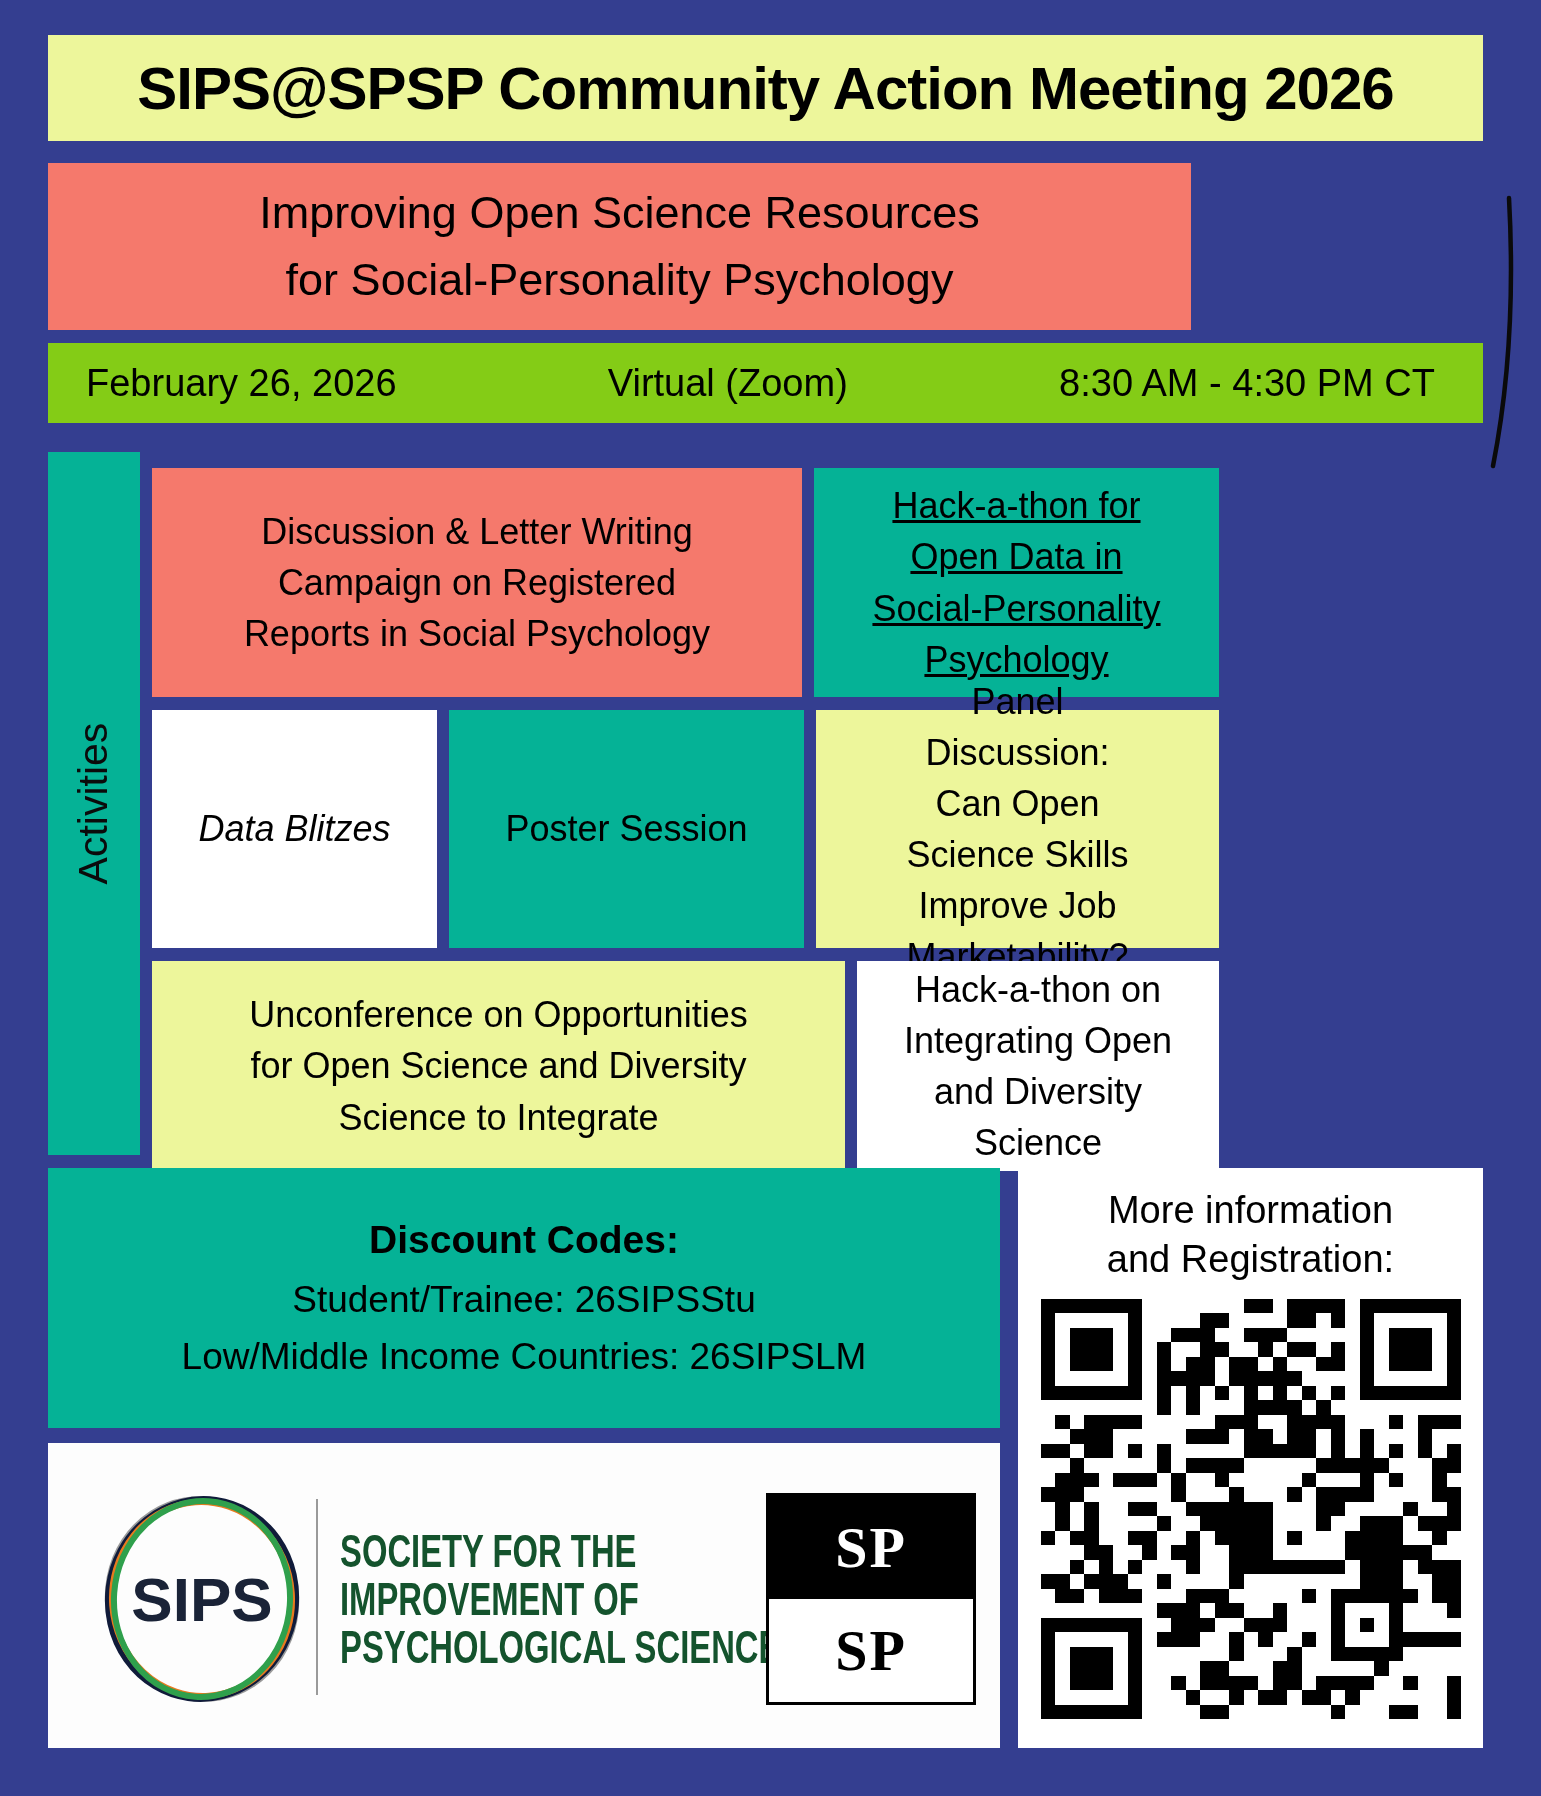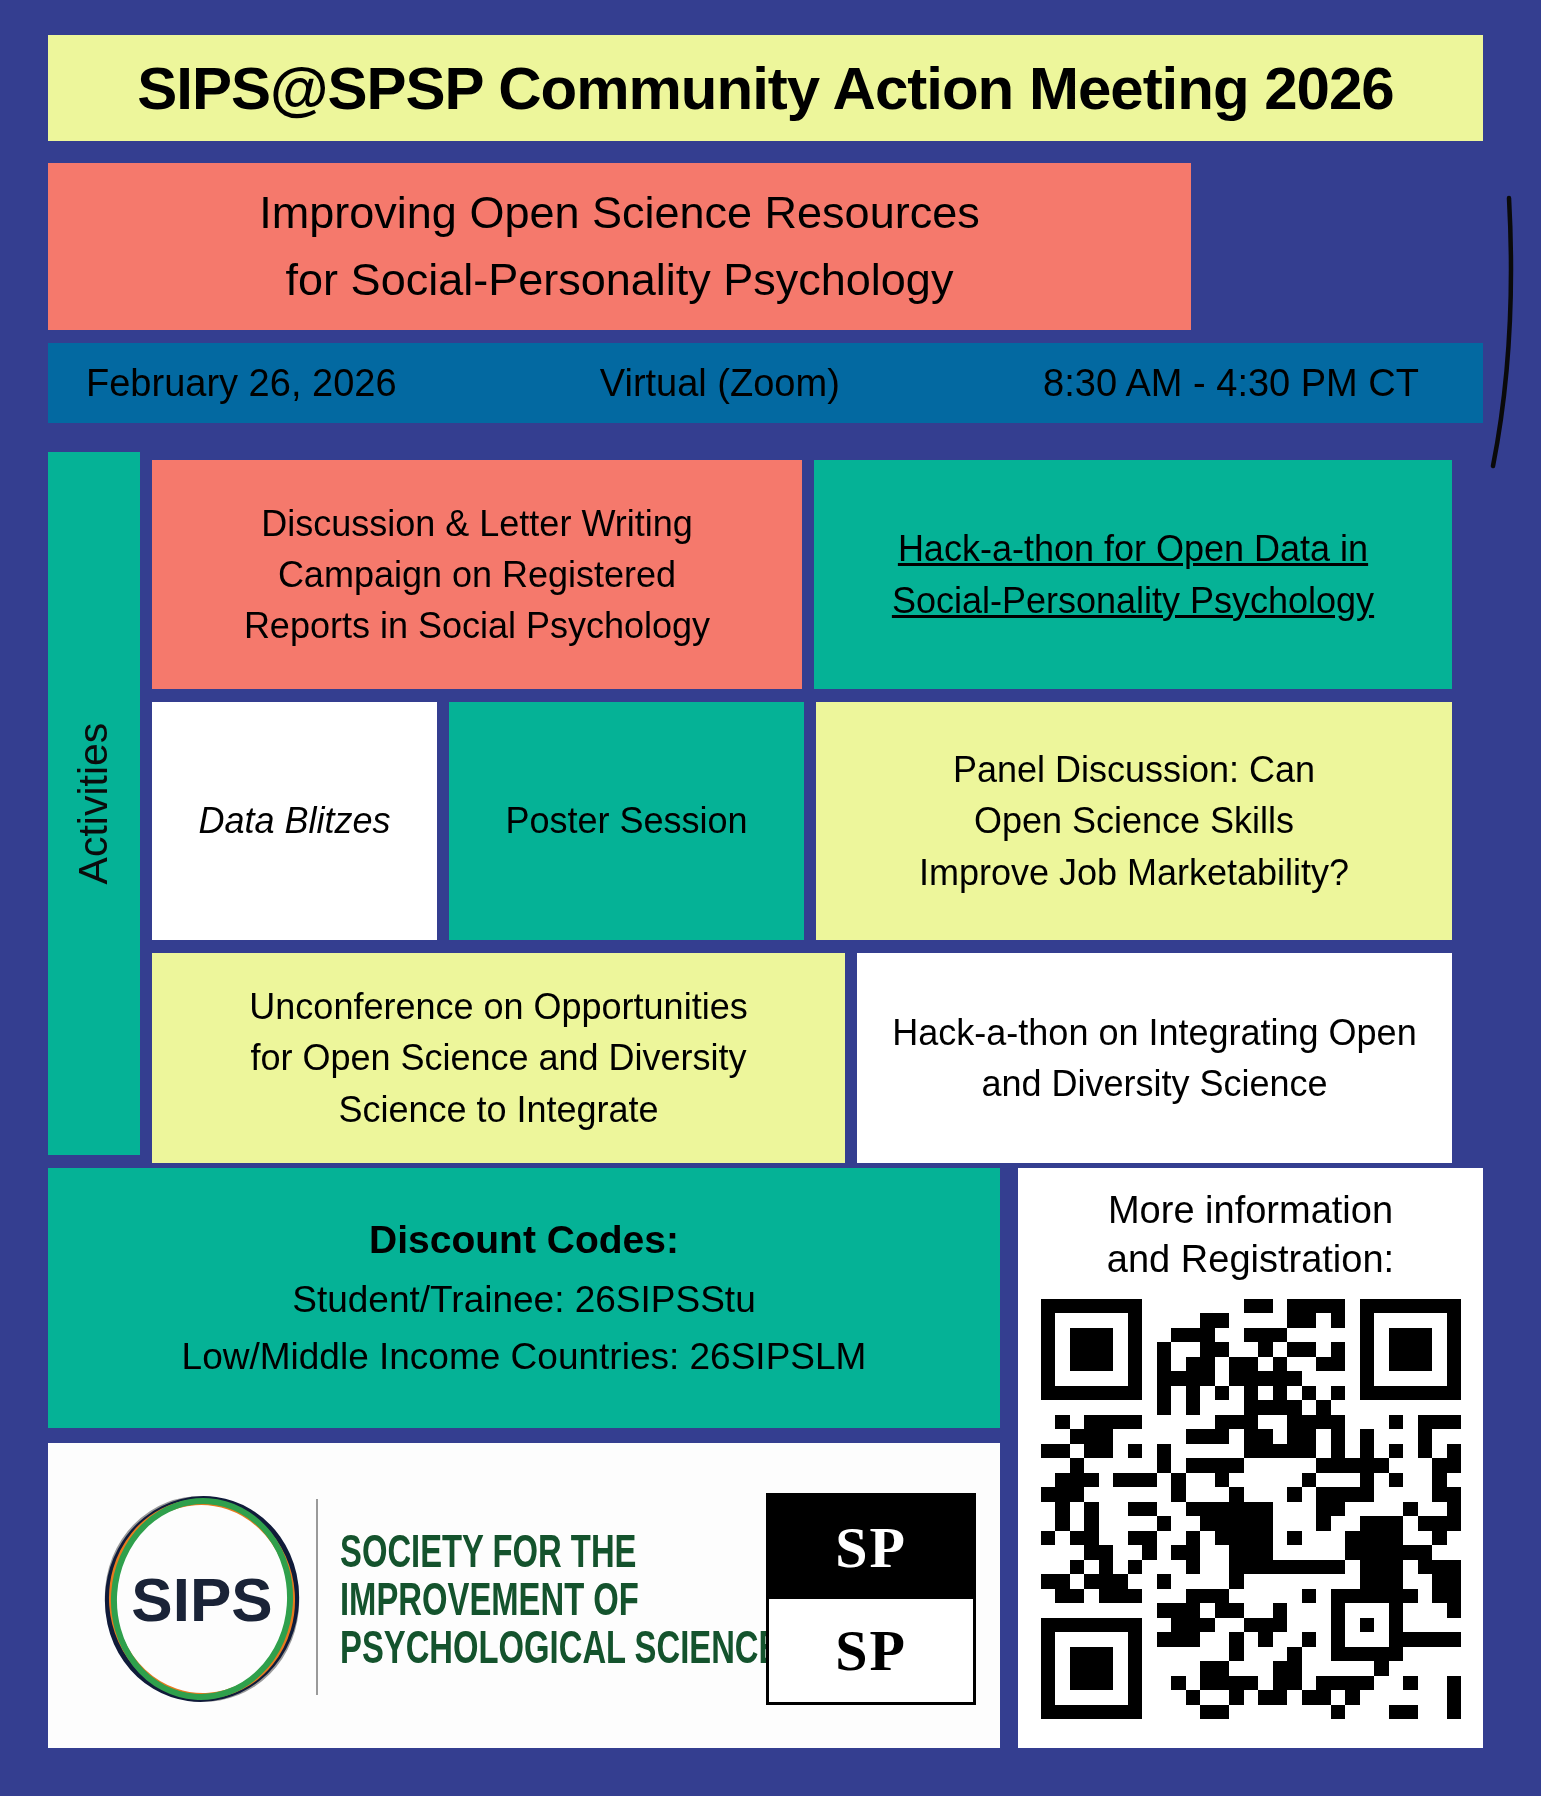--- a/index.html
+++ b/index.html
@@ -17,34 +17,34 @@
   }
   .header .t{font-size:60px;font-weight:700;letter-spacing:-1px;white-space:nowrap;}
   
   .banner{
     left:48px;top:163px;width:1143px;height:167px;background:#F5796C;
     display:flex;flex-direction:column;align-items:center;justify-content:center;
   }
   .banner div{font-size:45px;line-height:1.47;}
   
   .datebar{
-    left:48px;top:343px;width:1435px;height:80px;background:#0369a1;
+    left:48px;top:343px;width:1435px;height:80px;background:#84cc16;
     display:flex;align-items:center;justify-content:space-between;
-    padding:0 64px 0 38px;box-sizing:border-box;font-size:38px;
+    padding:0 48px 0 38px;box-sizing:border-box;font-size:38px;
   }
   
   .grid{left:48px;top:452px;width:1435px;height:703px;}
   .actcol{
     position:absolute;left:0;top:0;width:92px;height:703px;background:#05B296;
     display:flex;align-items:center;justify-content:center;
   }
   .actcol span{
     transform:rotate(-90deg);white-space:nowrap;font-size:41px;color:#0b0b0b;
   }
-  .rows{position:absolute;left:104px;top:8px;width:1300px;display:flex;flex-direction:column;gap:13px;}
+  .rows{position:absolute;left:104px;top:16px;width:1067px;display:flex;flex-direction:column;gap:13px;}
   .row{display:flex;gap:12px;}
   .row1{height:229px;}
   .row2{height:238px;}
   .row3{height:210px;}
   .box{
     display:flex;align-items:center;justify-content:center;text-align:center;
     font-size:36px;line-height:1.42;box-sizing:border-box;
   }
   .c-salmon{background:#F5796C;}
   .c-teal{background:#05B296;}

